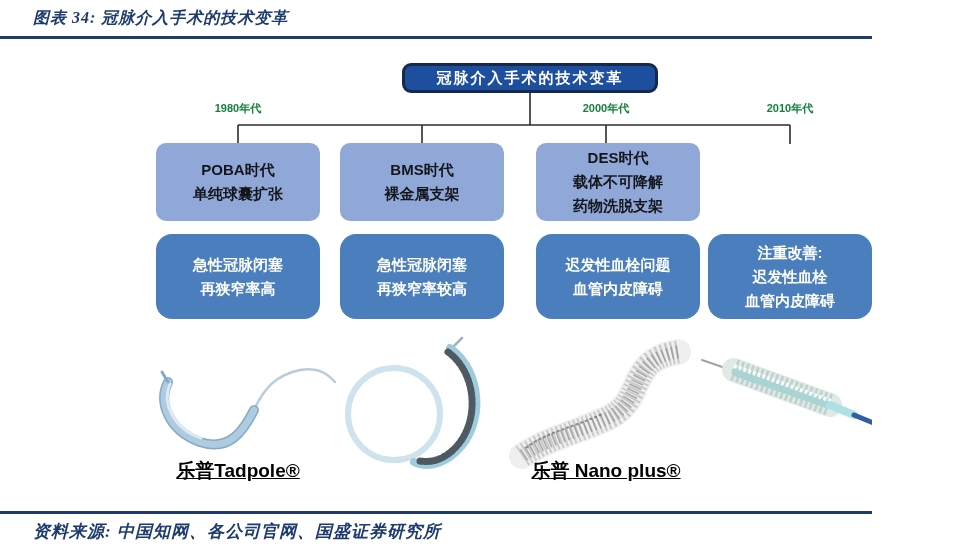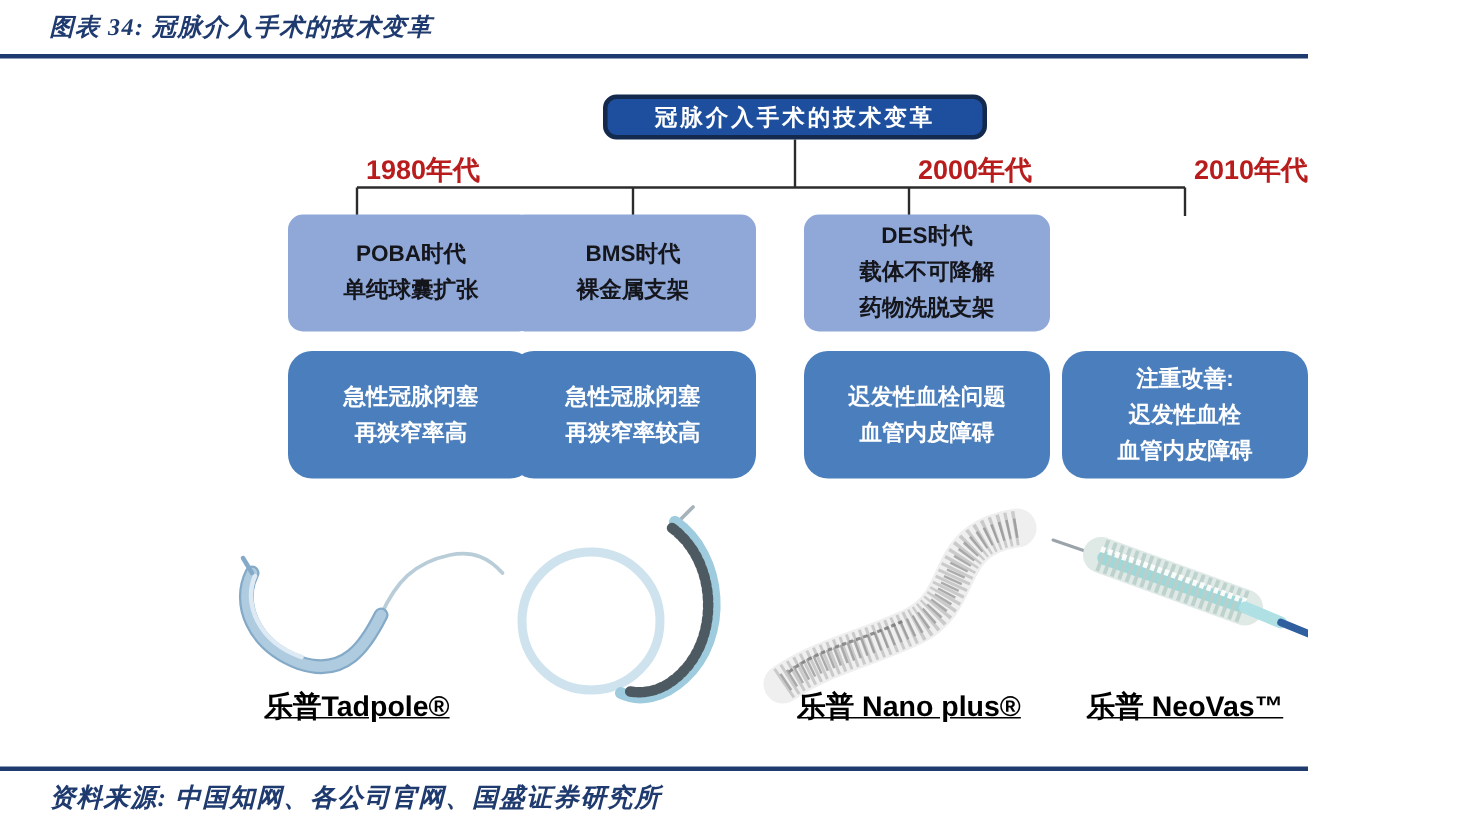--- a/index.html
+++ b/index.html
@@ -26,37 +26,37 @@
     position:absolute;left:402px;top:63px;width:256px;height:30px;
     background:var(--root_fill,#1d4f9e);
     border:3px solid var(--root_border,#14294e);
     border-radius:9px;box-sizing:border-box;
     color:#ffffff;font-weight:bold;font-size:15px;
     display:flex;align-items:center;justify-content:center;
     letter-spacing:2px;
   }
   .connectors{position:absolute;left:0;top:0;width:971px;height:550px;pointer-events:none;}
   .era-label{
-    position:absolute;top:101px;width:164px;text-align:right;
-    font-weight:bold;font-size:18px;color:#b91c1c;
+    position:absolute;top:101px;width:164px;text-align:center;
+    font-weight:bold;font-size:11px;color:#15803d;
   }
   .node{
     position:absolute;width:164px;box-sizing:border-box;
     display:flex;align-items:center;justify-content:center;text-align:center;
     font-weight:bold;font-size:15px;line-height:24px;white-space:pre-line;
   }
   .stage{
     top:143px;height:78px;border-radius:10px;
     background:var(--stage_fill,#8fa8d8);color:#15151c;
   }
   .issue{
     top:234px;height:85px;border-radius:16px;
     background:var(--issue_fill,#4a7ebc);color:#ffffff;
   }
-  .col0{left:156px;margin-left:36px;} .col1{left:340px;} .col2{left:524px;margin-left:12px;} .col3{left:708px;}
+  .col0{left:156px;} .col1{left:340px;} .col2{left:524px;margin-left:12px;} .col3{left:708px;}
   .era0{left:156px;} .era1{left:340px;} .era2{left:524px;} .era3{left:708px;}
   .product-img{position:absolute;top:330px;width:200px;height:145px;}
   .pimg0{left:138px;} .pimg1{left:322px;} .pimg2{left:506px;} .pimg3{left:690px;}
   .product-label{
     position:absolute;top:458px;width:200px;text-align:center;
     font-weight:bold;font-size:19px;color:#000;text-decoration:underline;
   }
   .plab0{left:138px;} .plab1{left:322px;} .plab2{left:506px;} .plab3{left:690px;}
 </style>
 </head>
@@ -130,18 +130,17 @@
     <path d="M46,42 L138,74" stroke="#9fd8da" stroke-width="9" fill="none" stroke-linecap="round"></path>
     <path d="M44,40 L140,75" stroke="#b9cfc9" stroke-width="22" fill="none" stroke-dasharray="2.6 2.6" opacity="0.9"></path>
     <path d="M44,36 L141,71" stroke="#ffffff" stroke-width="4" fill="none" stroke-dasharray="3 2" opacity="0.9"></path>
     <path d="M140,75 L164,85" stroke="#aee0e4" stroke-width="8" stroke-linecap="round"></path>
     <path d="M164,85 L186,94" stroke="#2f5f9e" stroke-width="5" stroke-linecap="round"></path>
     <path d="M186,94 L198,101" stroke="#9aa4aa" stroke-width="2" stroke-linecap="round"></path>
   </svg>
 
   <div class="product-label plab0">乐普Tadpole®</div>
   <div class="product-label plab2">乐普 Nano plus®</div>
-  <div class="product-label plab3">乐普 NeoVas™</div>
 
   <div class="rule rule-bottom"></div>
   <div class="source-line">资料来源: 中国知网、各公司官网、国盛证券研究所</div>
 
 </div>
 
 </body></html>

